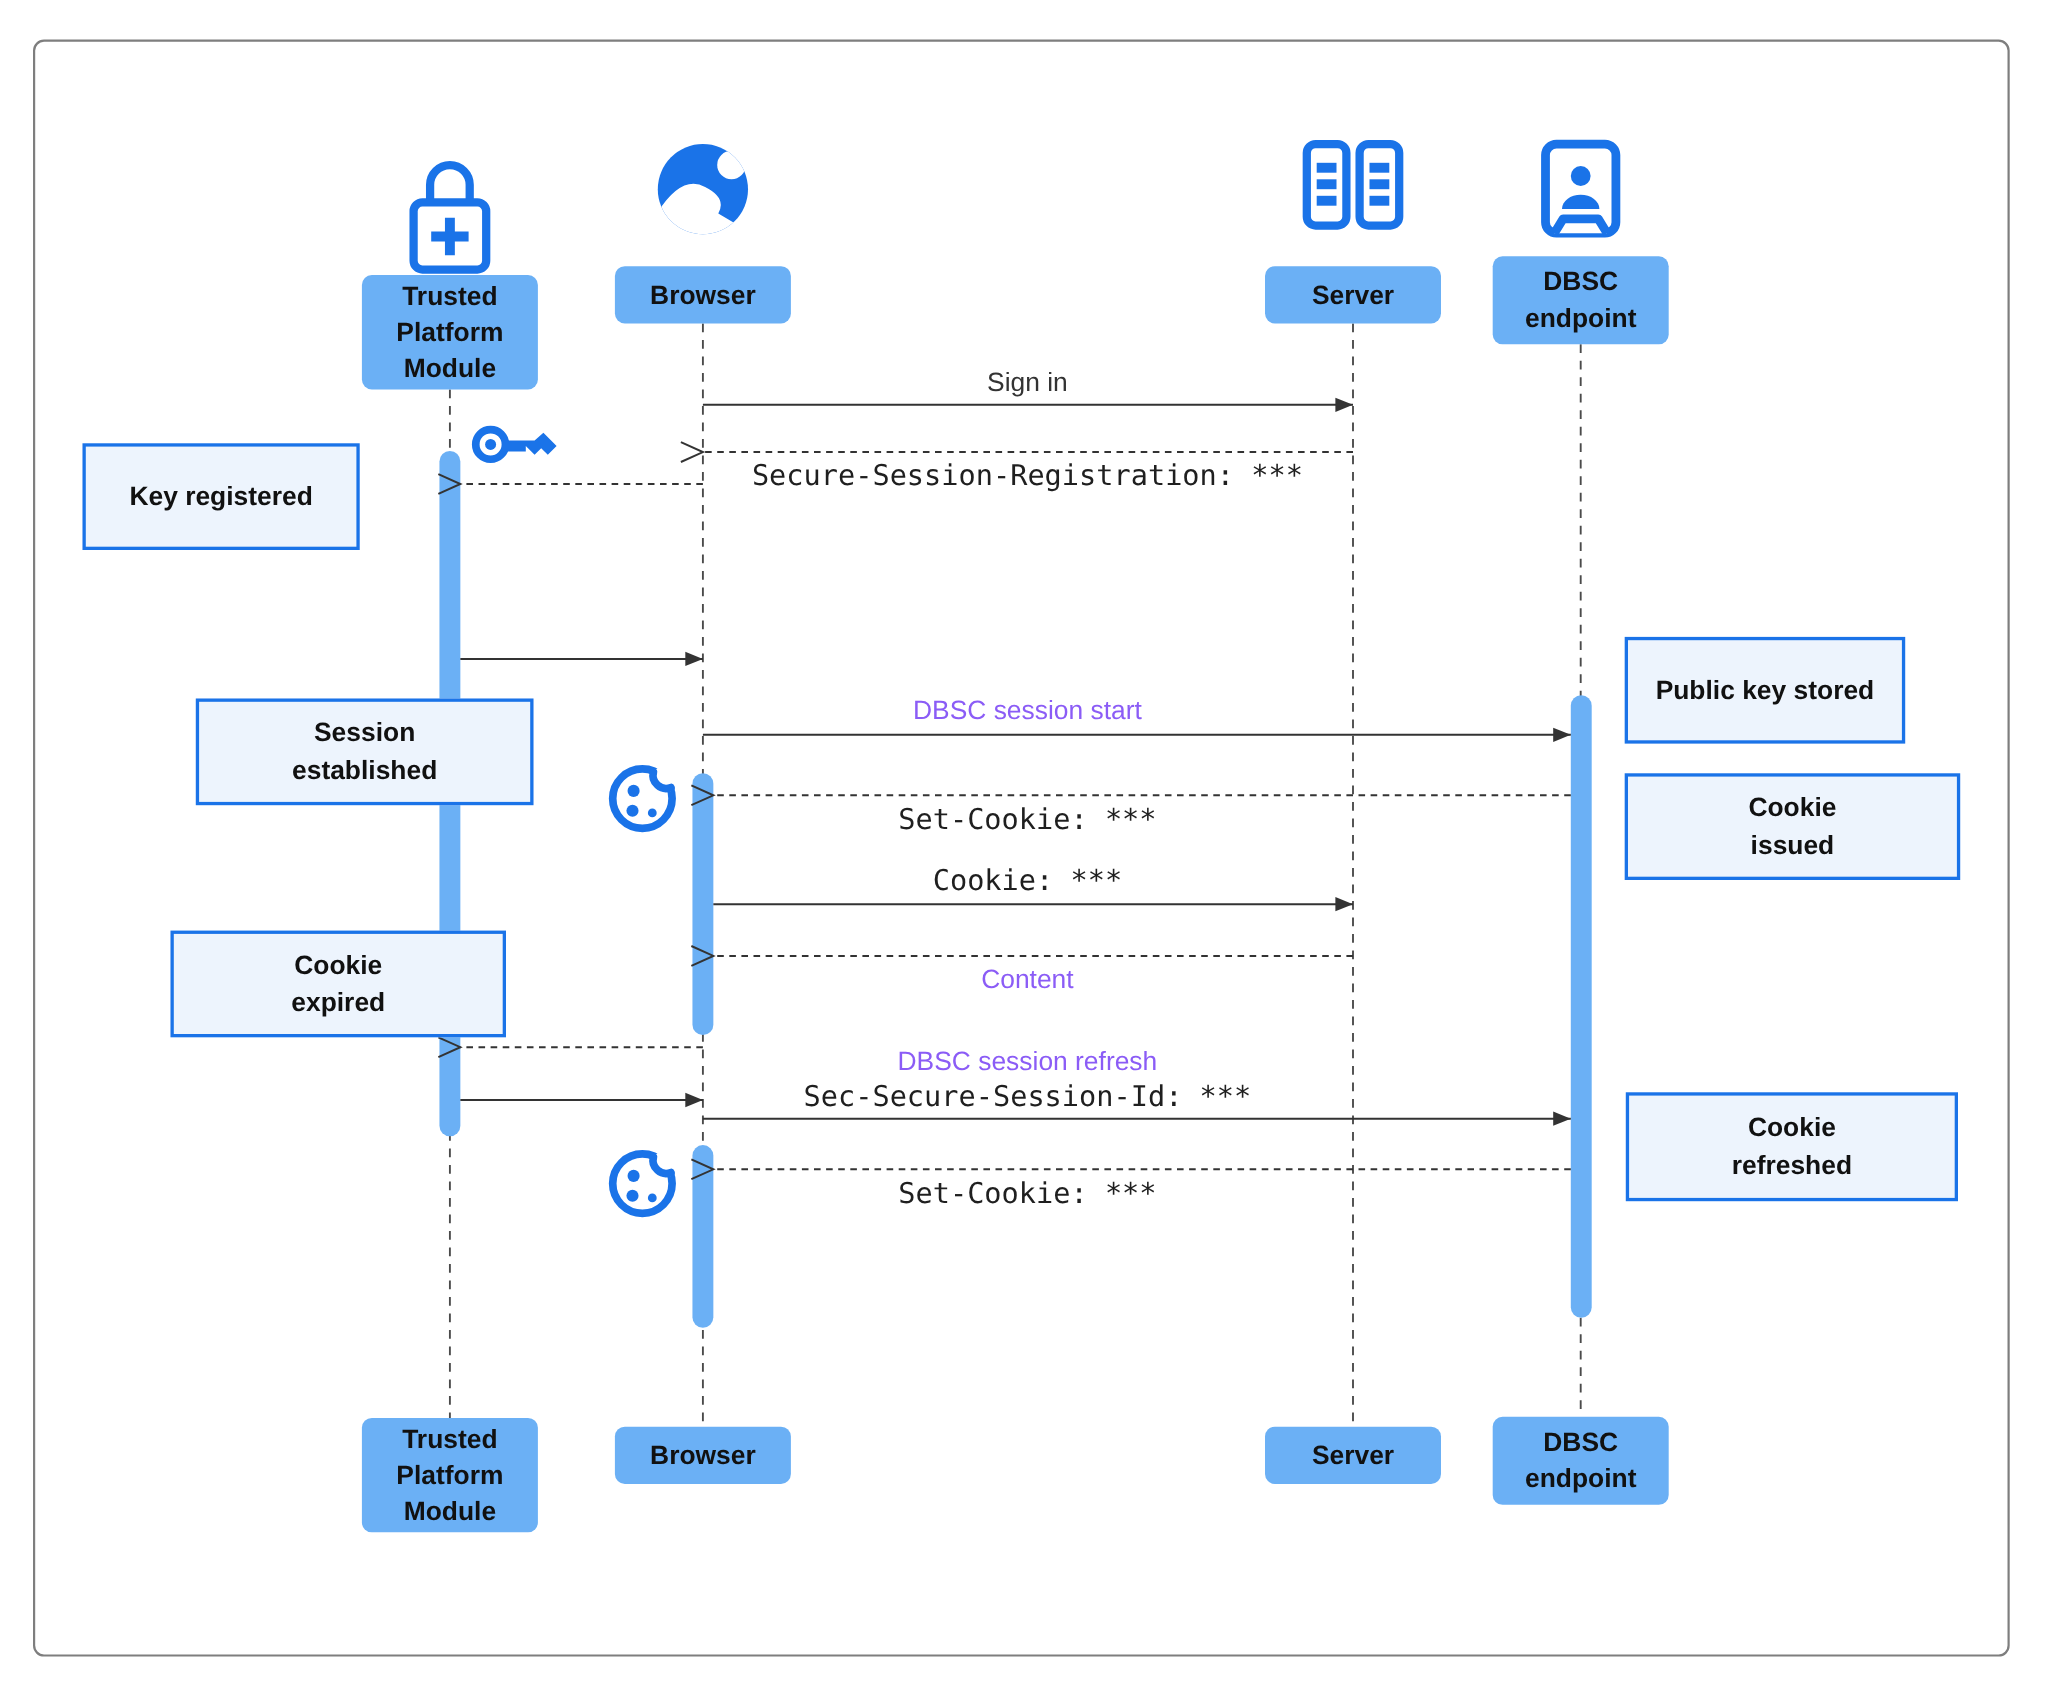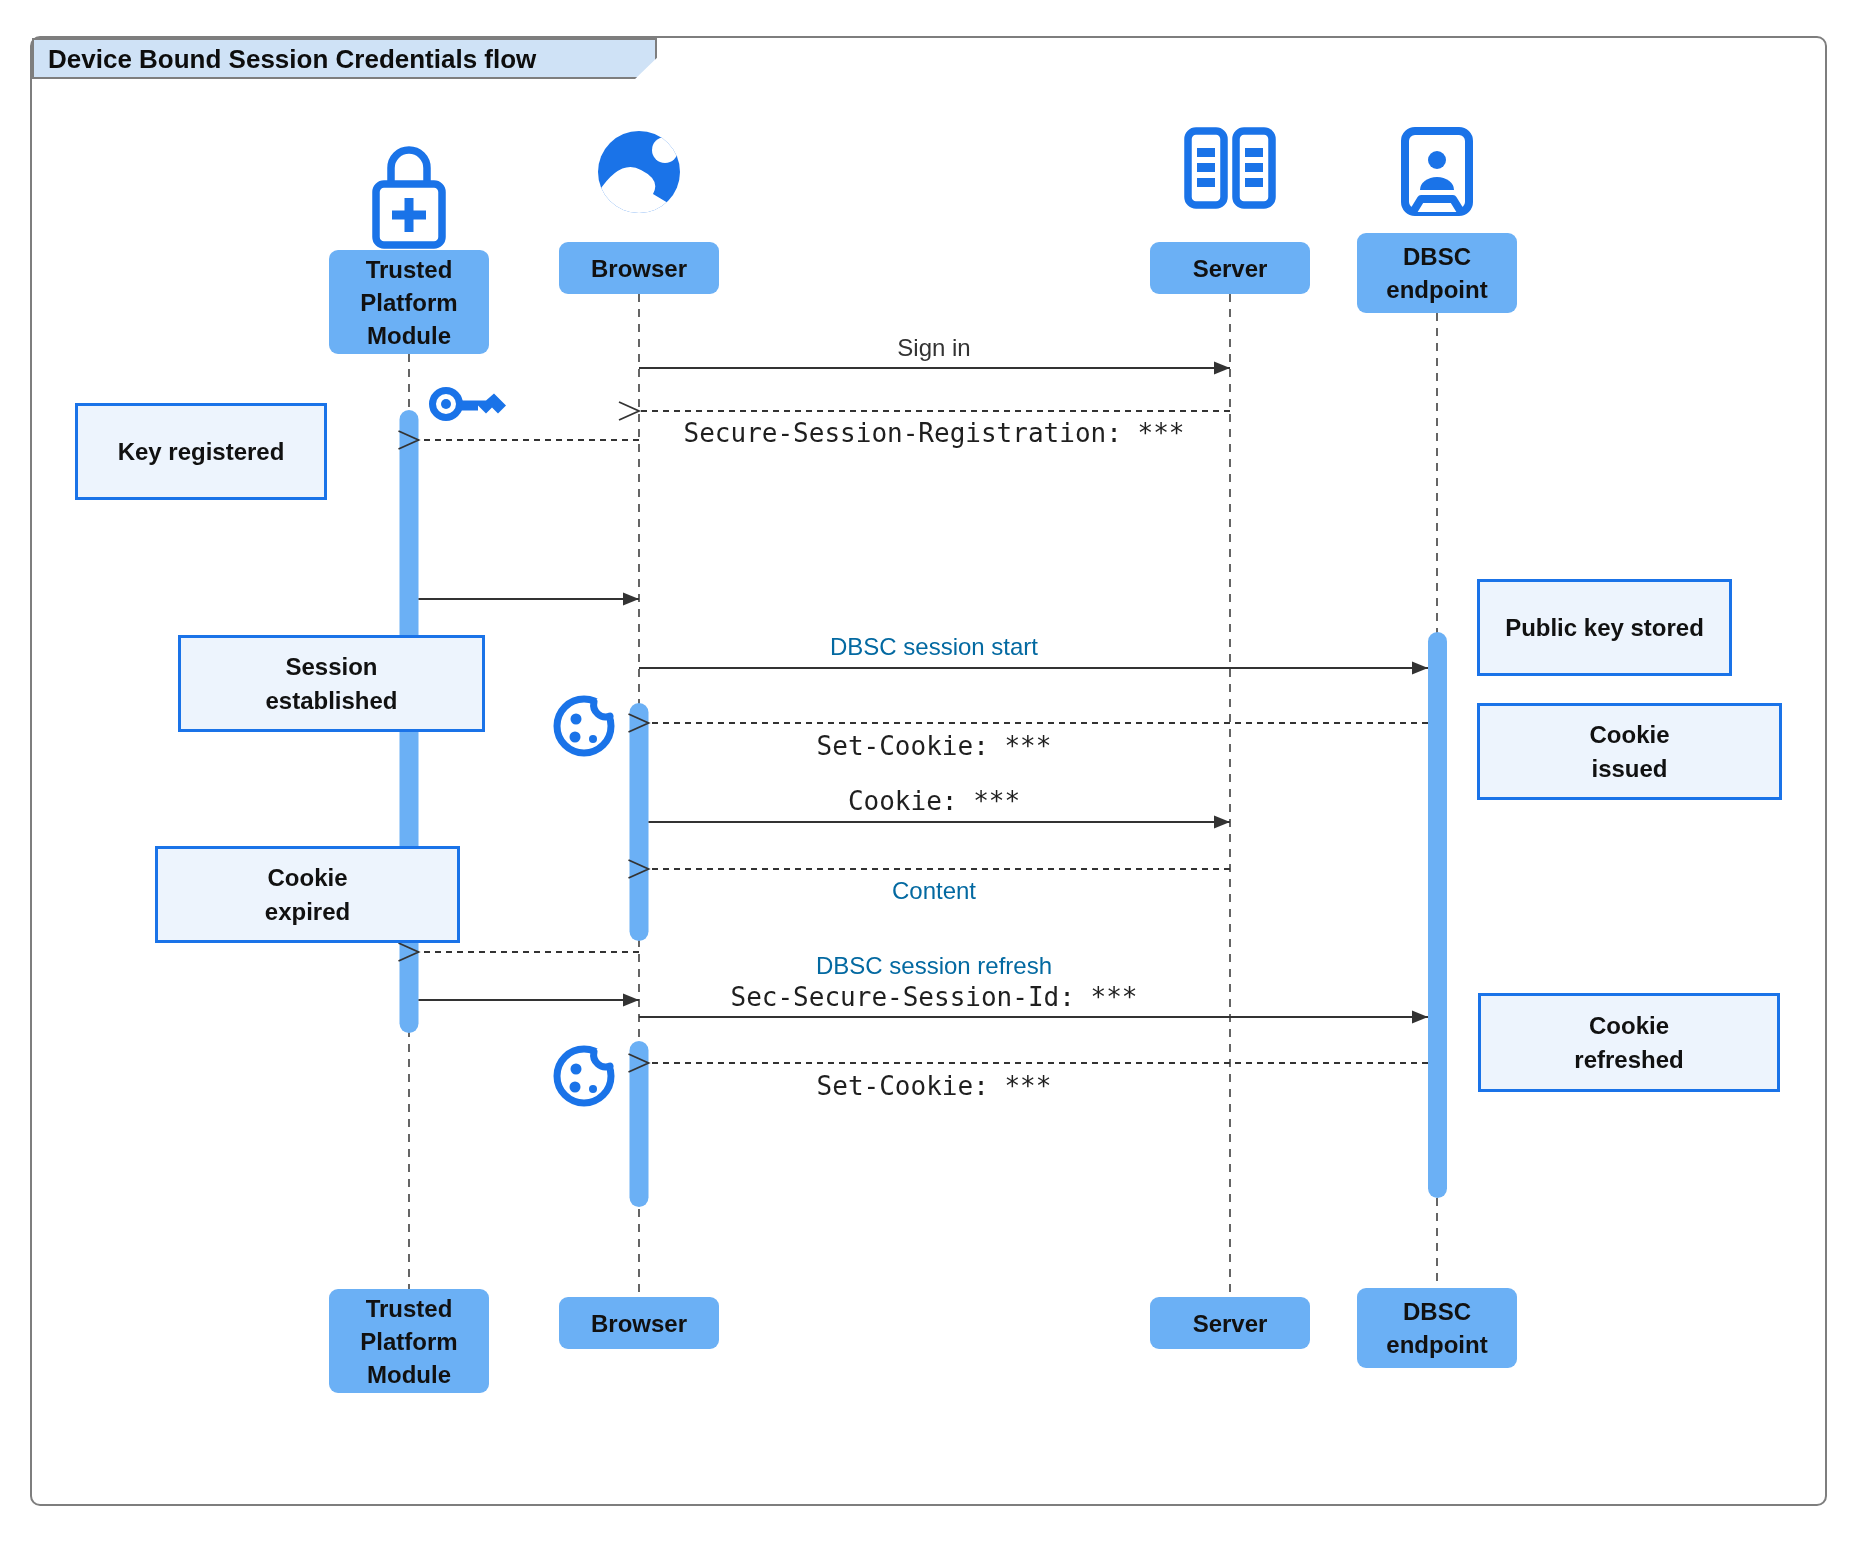--- a/index.html
+++ b/index.html
@@ -13,30 +13,29 @@
          font-weight:bold;font-size:26px;color:#0d0d0d;line-height:38px;padding-left:14px;}
   svg#overlay{position:absolute;left:0;top:0;}
   .actor-box{position:absolute;background:#6bb0f5;border-radius:9px;color:#111;
          font-weight:bold;font-size:24px;line-height:33px;text-align:center;
          display:flex;align-items:center;justify-content:center;white-space:pre-line;}
   .note{position:absolute;background:#edf4fd;border:3px solid #1a73e8;box-sizing:border-box;
          color:#111;font-weight:bold;font-size:24px;line-height:34px;text-align:center;
          display:flex;align-items:center;justify-content:center;white-space:pre-line;}
   .msg-label{position:absolute;transform:translateX(-50%);white-space:nowrap;
          font-size:24px;color:#333;}
-  .msg-label.gray{color:#0369a1;}
+  .msg-label.gray{color:#8b5cf6;}
   .msg-label.mono{font-family:"DejaVu Sans Mono","Liberation Mono",monospace;
          font-size:26px;color:#1f1f1f;}
 </style>
 </head>
 <body>
 
 <div id="stage">
   <div class="frame"></div>
-  <div class="title-tab">Device Bound Session Credentials flow</div>
   <svg id="overlay" width="1859" height="1546" viewBox="0 0 1859 1546">
       <line x1="409" y1="354" x2="409" y2="1289" stroke="#4a4a4a" stroke-width="1.7" stroke-dasharray="8,7"></line>
       <line x1="639" y1="294" x2="639" y2="1297" stroke="#4a4a4a" stroke-width="1.7" stroke-dasharray="8,7"></line>
       <line x1="1230" y1="294" x2="1230" y2="1297" stroke="#4a4a4a" stroke-width="1.7" stroke-dasharray="8,7"></line>
       <line x1="1437" y1="313" x2="1437" y2="1288" stroke="#4a4a4a" stroke-width="1.7" stroke-dasharray="8,7"></line>
       <rect x="399.5" y="410" width="19" height="623" rx="9.5" fill="#6bb0f5"></rect>
       <rect x="629.5" y="703" width="19" height="238" rx="9.5" fill="#6bb0f5"></rect>
       <rect x="629.5" y="1041" width="19" height="166" rx="9.5" fill="#6bb0f5"></rect>
       <rect x="1428" y="632" width="19" height="566" rx="9.5" fill="#6bb0f5"></rect>
       <g stroke="#1a73e8" fill="none" stroke-width="7.5">

